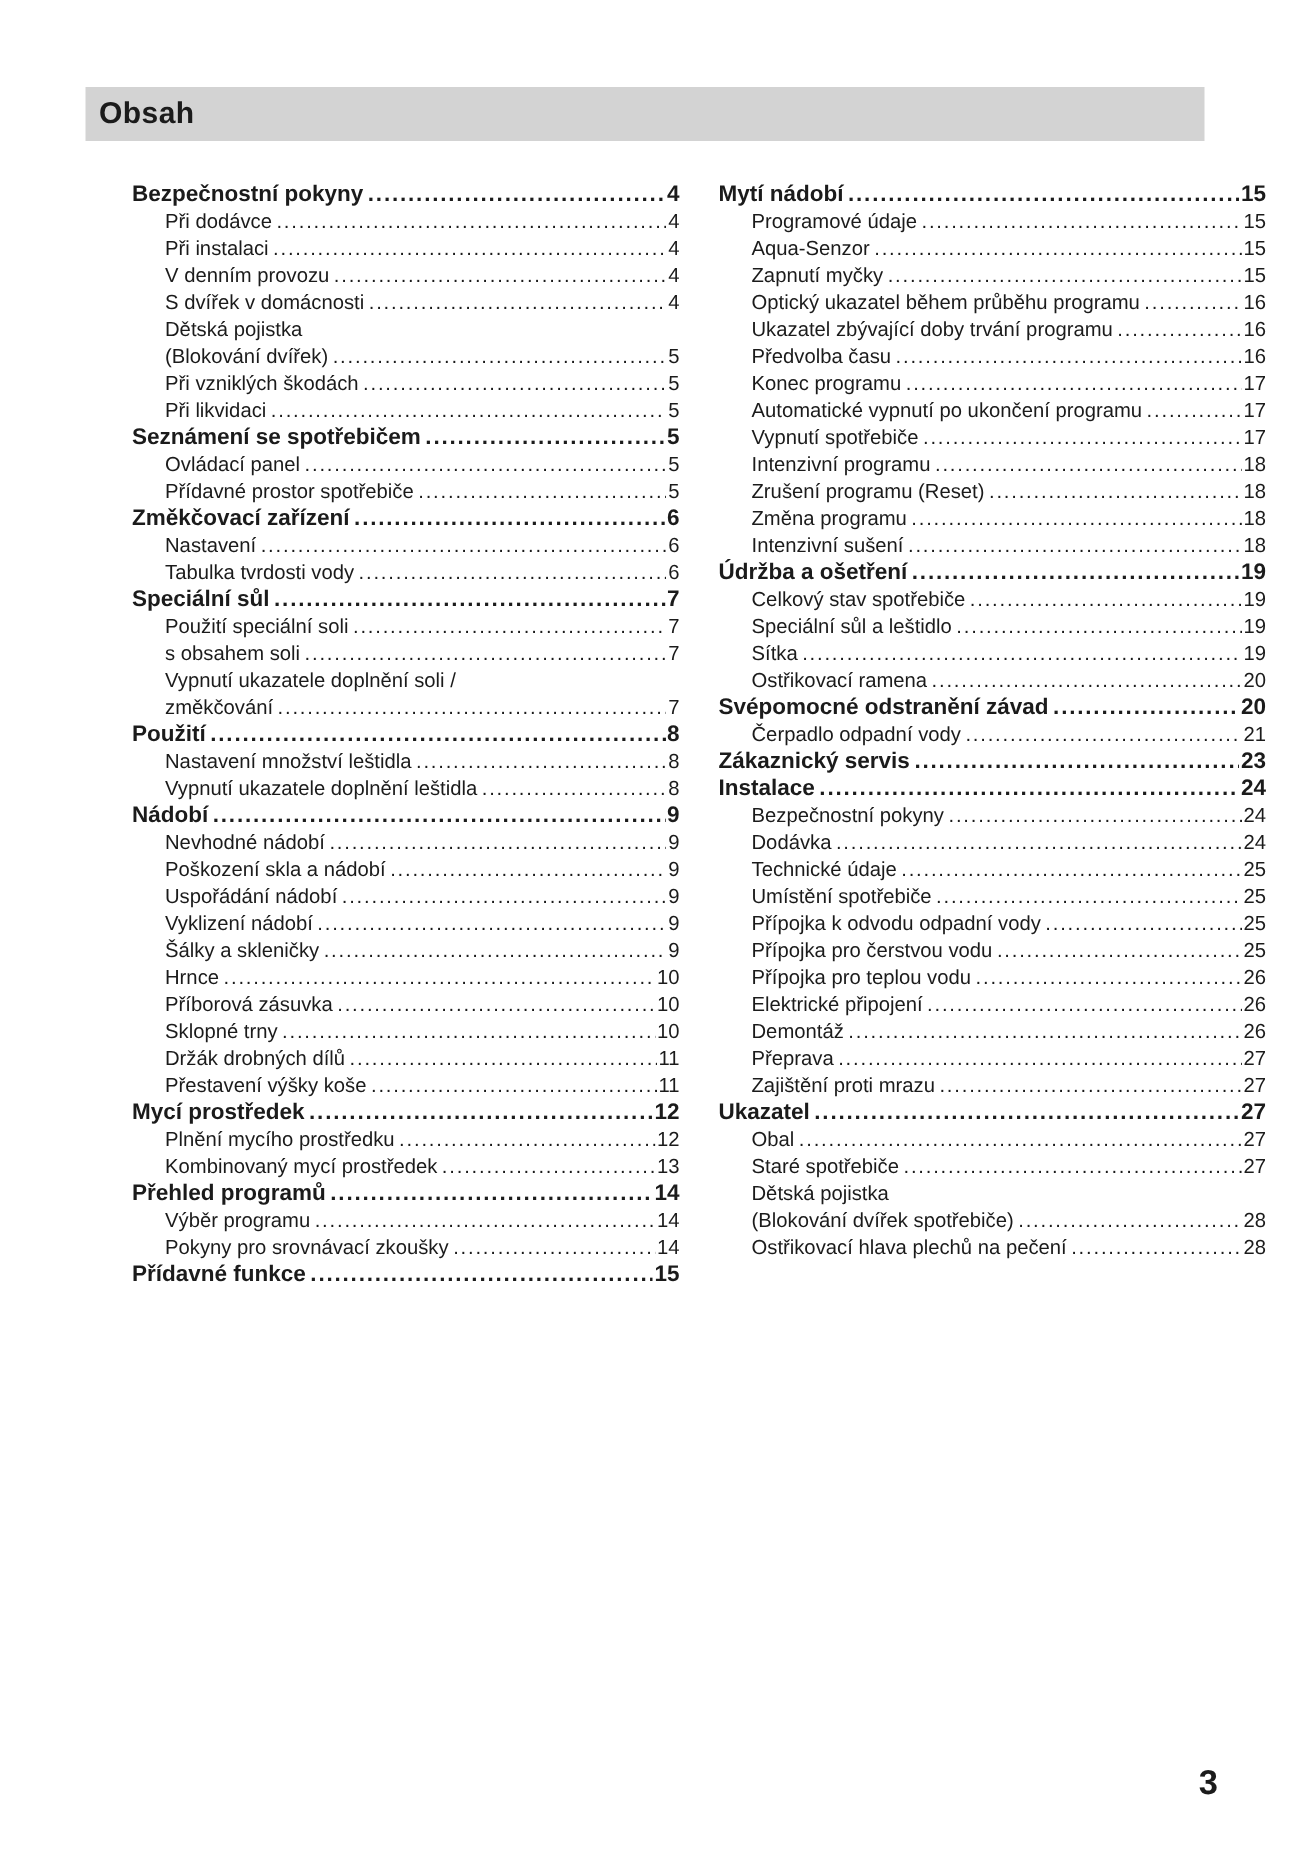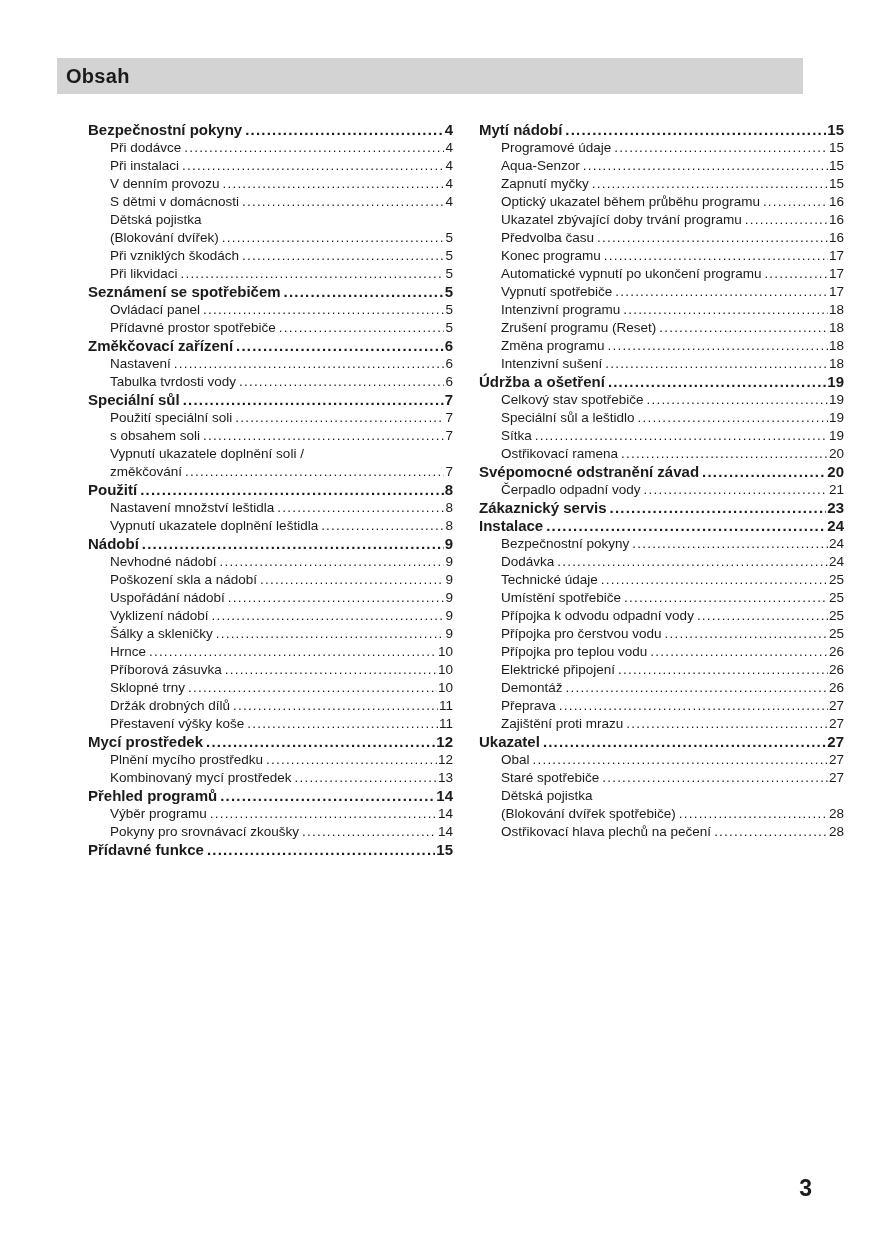--- a/index.html
+++ b/index.html
@@ -96,21 +96,21 @@
           <span class="label">Při instalaci</span>
           <span class="dots">................................................................................................................................................................</span>
           <span class="pg">4</span>
         </div>
         <div class="toc-row sub">
           <span class="label">V denním provozu</span>
           <span class="dots">................................................................................................................................................................</span>
           <span class="pg">4</span>
         </div>
         <div class="toc-row sub">
-          <span class="label">S dětmi v domácnosti</span>
+          <span class="label">S dvířek v domácnosti</span>
           <span class="dots">................................................................................................................................................................</span>
           <span class="pg">4</span>
         </div>
         <div class="toc-row sub">
           <span class="label">Dětská pojistka</span>
         </div>
         <div class="toc-row sub">
           <span class="label">(Blokování dvířek)</span>
           <span class="dots">................................................................................................................................................................</span>
           <span class="pg">5</span>

